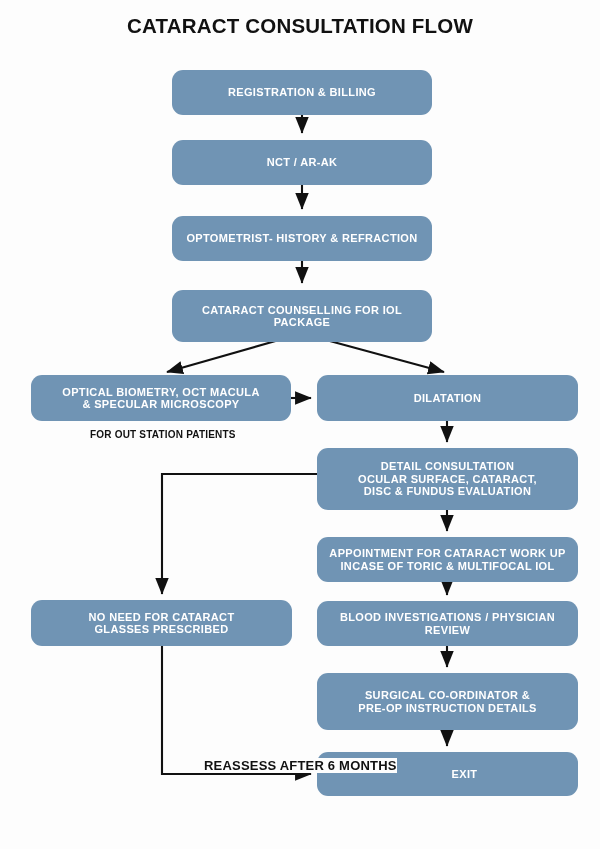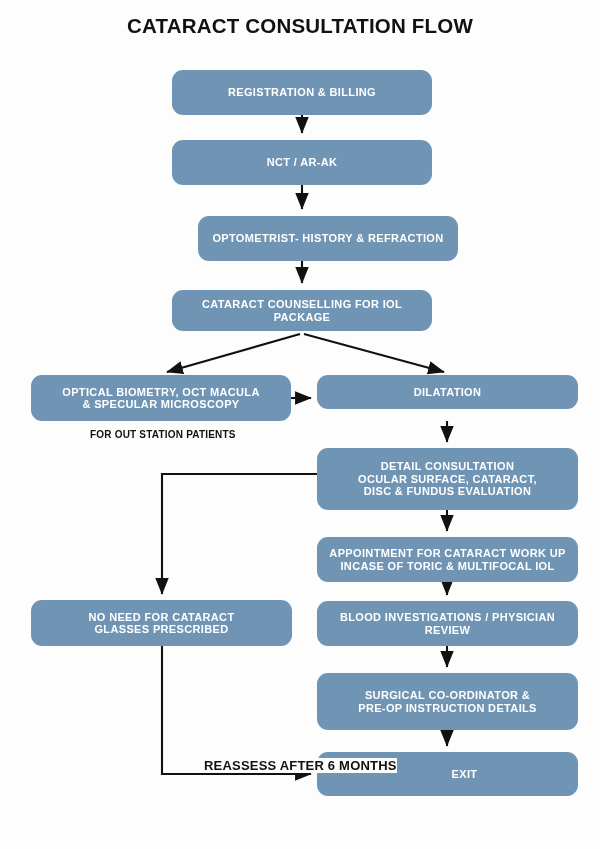--- a/index.html
+++ b/index.html
@@ -113,34 +113,34 @@
   <div class="page-title">CATARACT CONSULTATION FLOW</div>
 
   <div class="node" style="left:172px; top:70px; width:260px; height:45px;">
     <span class="node-text">REGISTRATION &amp; BILLING</span>
   </div>
 
   <div class="node" style="left:172px; top:140px; width:260px; height:45px;">
     <span class="node-text">NCT / AR-AK</span>
   </div>
 
-  <div class="node" style="left:172px; top:216px; width:260px; height:45px;margin-left:26px;">
+  <div class="node" style="left:172px; top:216px; width:260px; height:45px;">
     <span class="node-text">OPTOMETRIST- HISTORY &amp; REFRACTION</span>
   </div>
 
-  <div class="node" style="left:172px; top:290px; width:260px; height:41px;">
+  <div class="node" style="left:172px; top:290px; width:260px; height:52px;">
     <span class="node-text">CATARACT COUNSELLING FOR IOL PACKAGE</span>
   </div>
 
   <div class="node" style="left:31px; top:375px; width:260px; height:46px;">
     <span class="node-text">OPTICAL BIOMETRY, OCT MACULA
 &amp; SPECULAR MICROSCOPY</span>
   </div>
 
-  <div class="node" style="left:317px; top:375px; width:261px; height:34px;">
+  <div class="node" style="left:317px; top:375px; width:261px; height:46px;">
     <span class="node-text">DILATATION</span>
   </div>
 
   <div class="node" style="left:317px; top:537px; width:261px; height:45px;">
     <span class="node-text">APPOINTMENT FOR CATARACT WORK UP
 INCASE OF TORIC &amp; MULTIFOCAL IOL</span>
   </div>
 
   <div class="node" style="left:317px; top:448px; width:261px; height:62px;">
     <span class="node-text">DETAIL CONSULTATION

